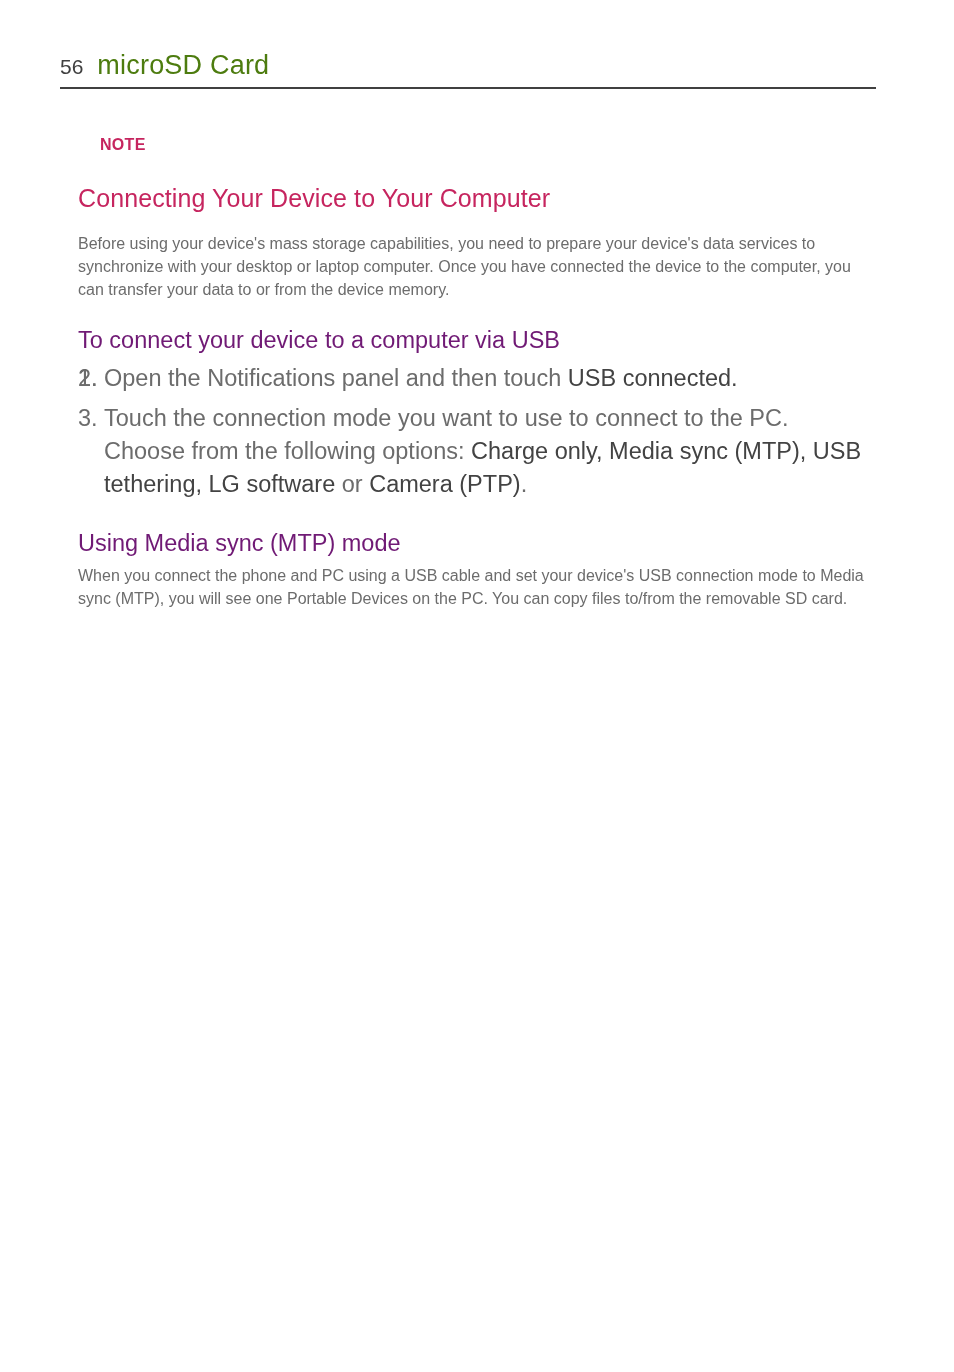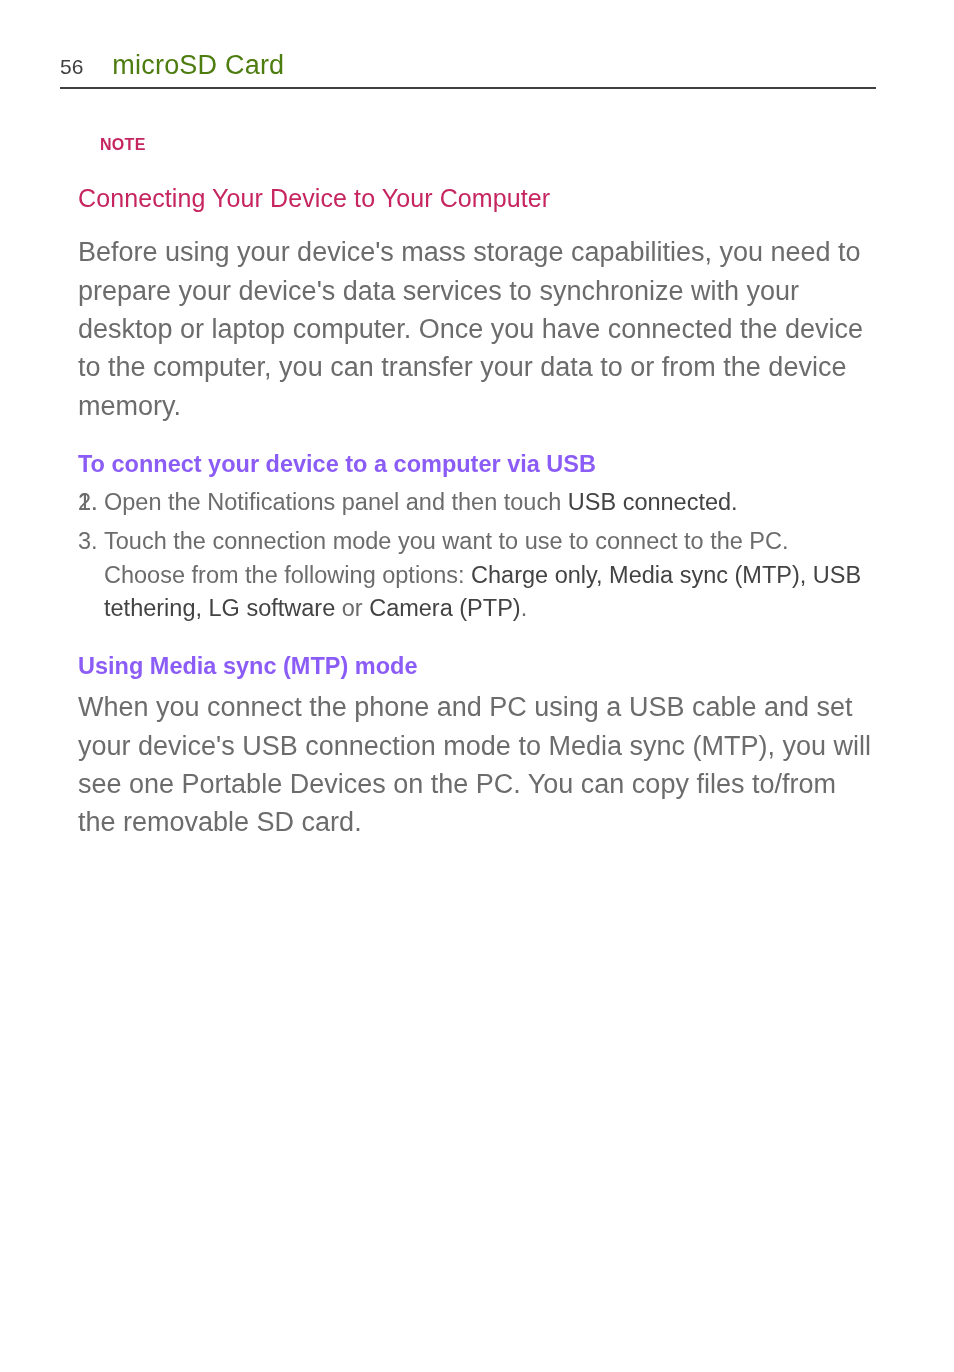--- a/index.html
+++ b/index.html
@@ -6,21 +6,21 @@
   html, body { width: 954px; height: 1372px; background: #ffffff; }
   body {
     font-family: "Helvetica Neue", Helvetica, Arial, sans-serif;
     color: #6c6c6c;
     padding: 50px 78px 50px 60px;
     font-weight: 300;
   }
   .header {
     display: flex;
     align-items: baseline;
-    gap: 29px;
+    gap: 14px;
     border-bottom: 2px solid #404040;
     padding-bottom: 6px;
     margin-bottom: 44px;
   }
   .page-number {
     font-size: 21px;
     font-weight: 500;
     color: #404040;
   }
   .page-title {
@@ -54,30 +54,30 @@
   .section-heading {
     color: #c6255f;
     font-size: 25px;
     font-weight: 400;
     margin-bottom: 20px;
     padding-left: 18px;
     letter-spacing: 0.1px;
   }
   .body-text {
     color: #6c6c6c;
-    font-size: 27px;
+    font-size: 16px;
     line-height: 1.42;
     font-weight: 300;
     padding-left: 18px;
     margin-bottom: 26px;
   }
   .sub-heading {
-    color: #8b5cf6;
+    color: #701a75;
     font-size: 23.5px;
-    font-weight: 700;
+    font-weight: 400;
     margin-bottom: 8px;
     padding-left: 18px;
   }
   ol.steps {
     list-style: none;
     padding-left: 18px;
     margin-bottom: 28px;
   }
   ol.steps li {
     color: #6c6c6c;

